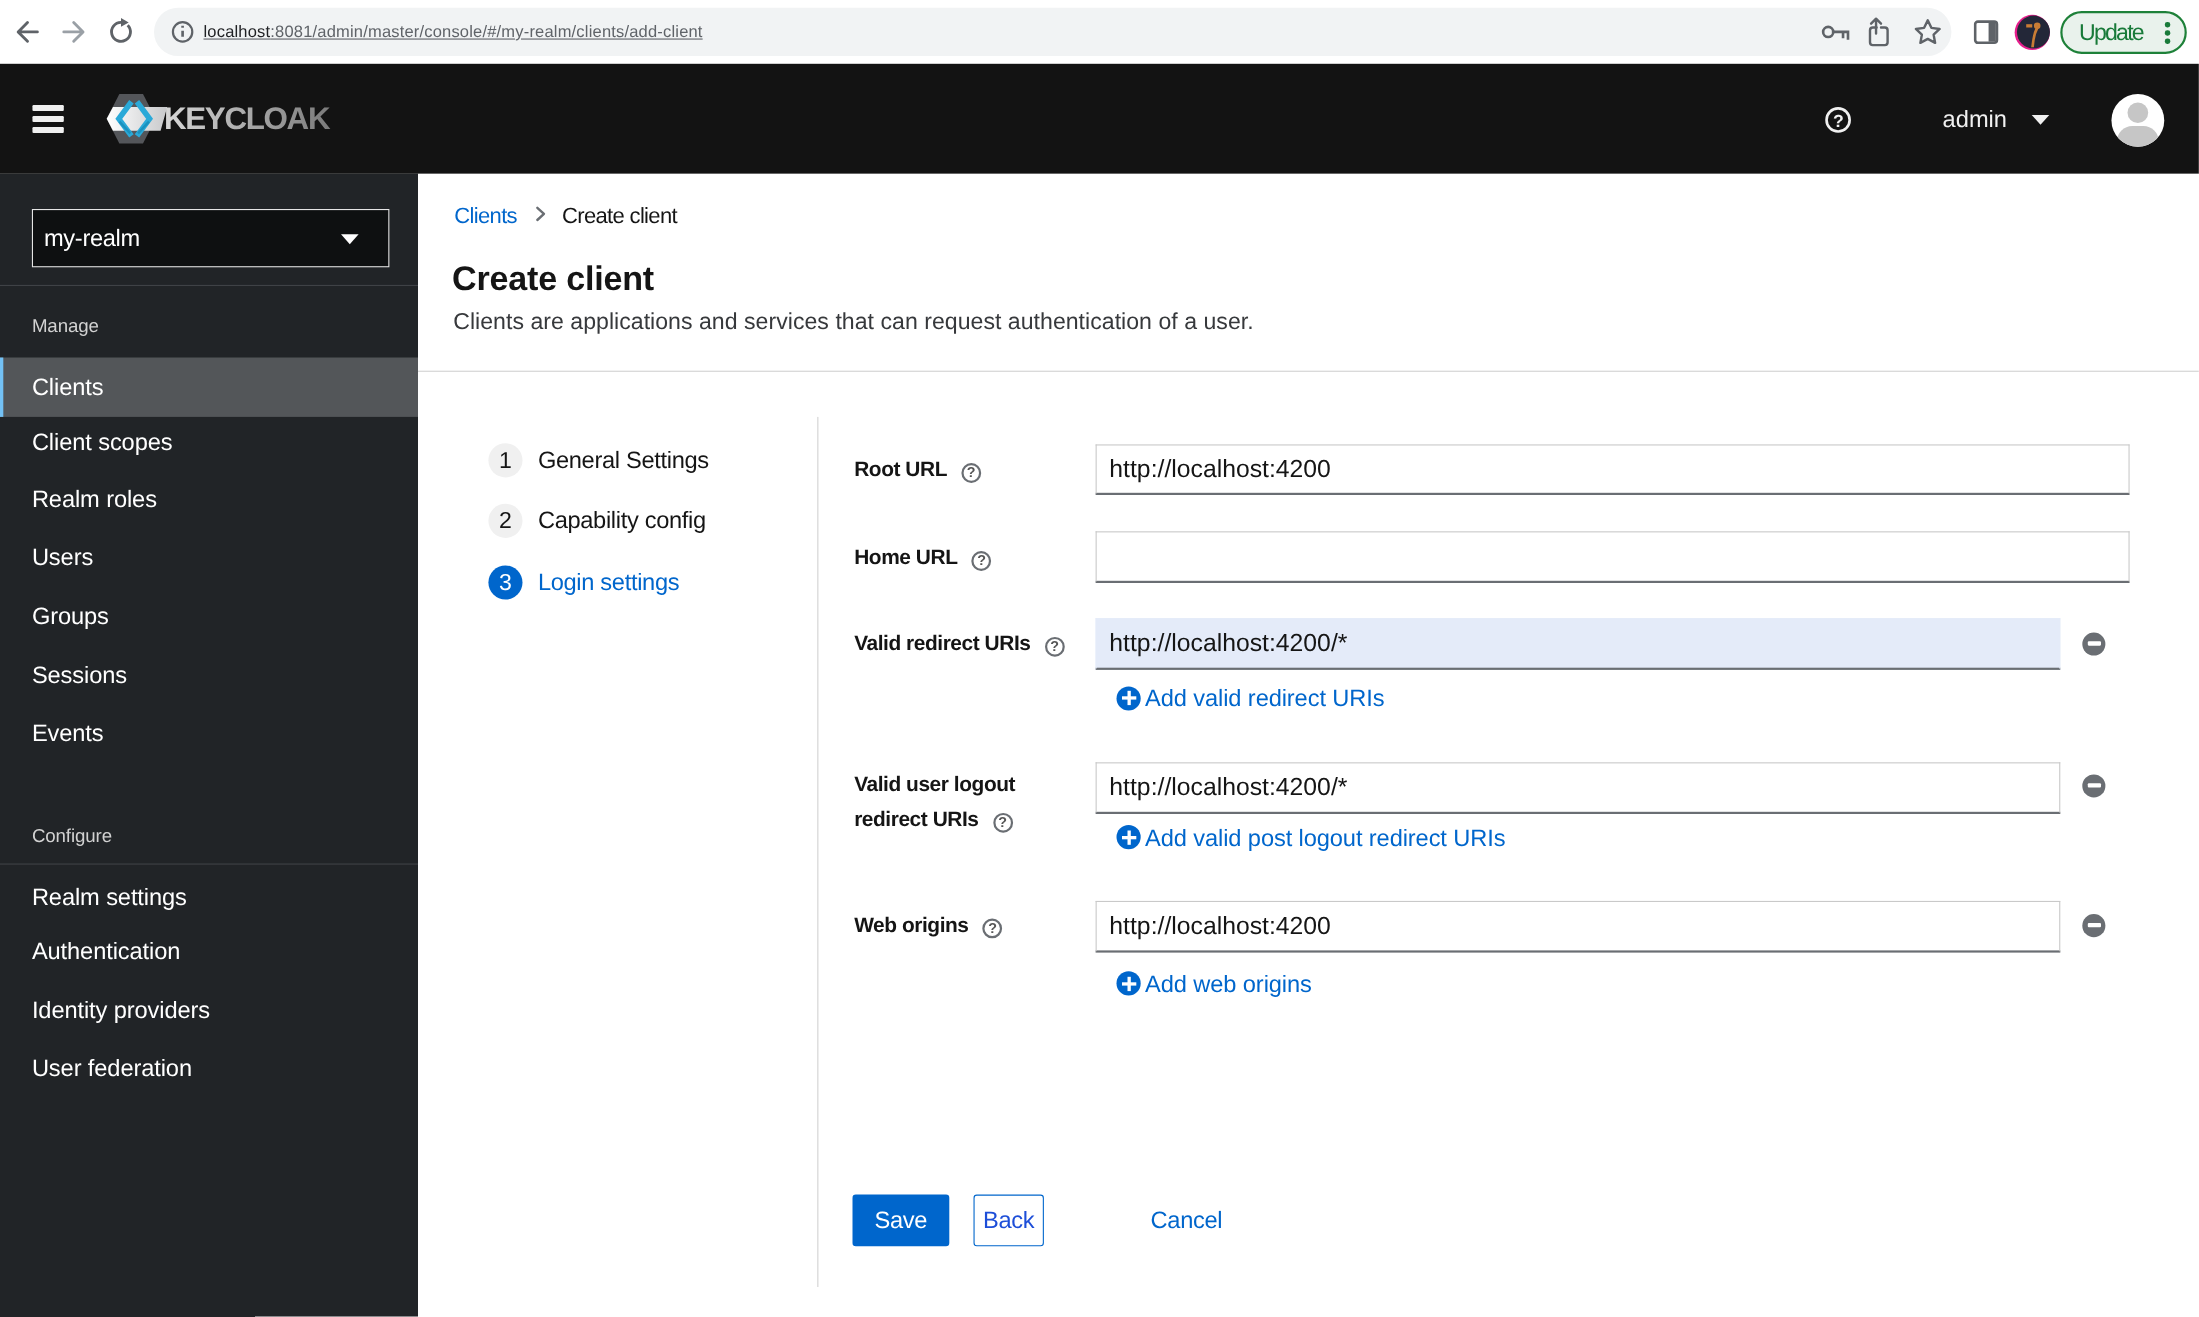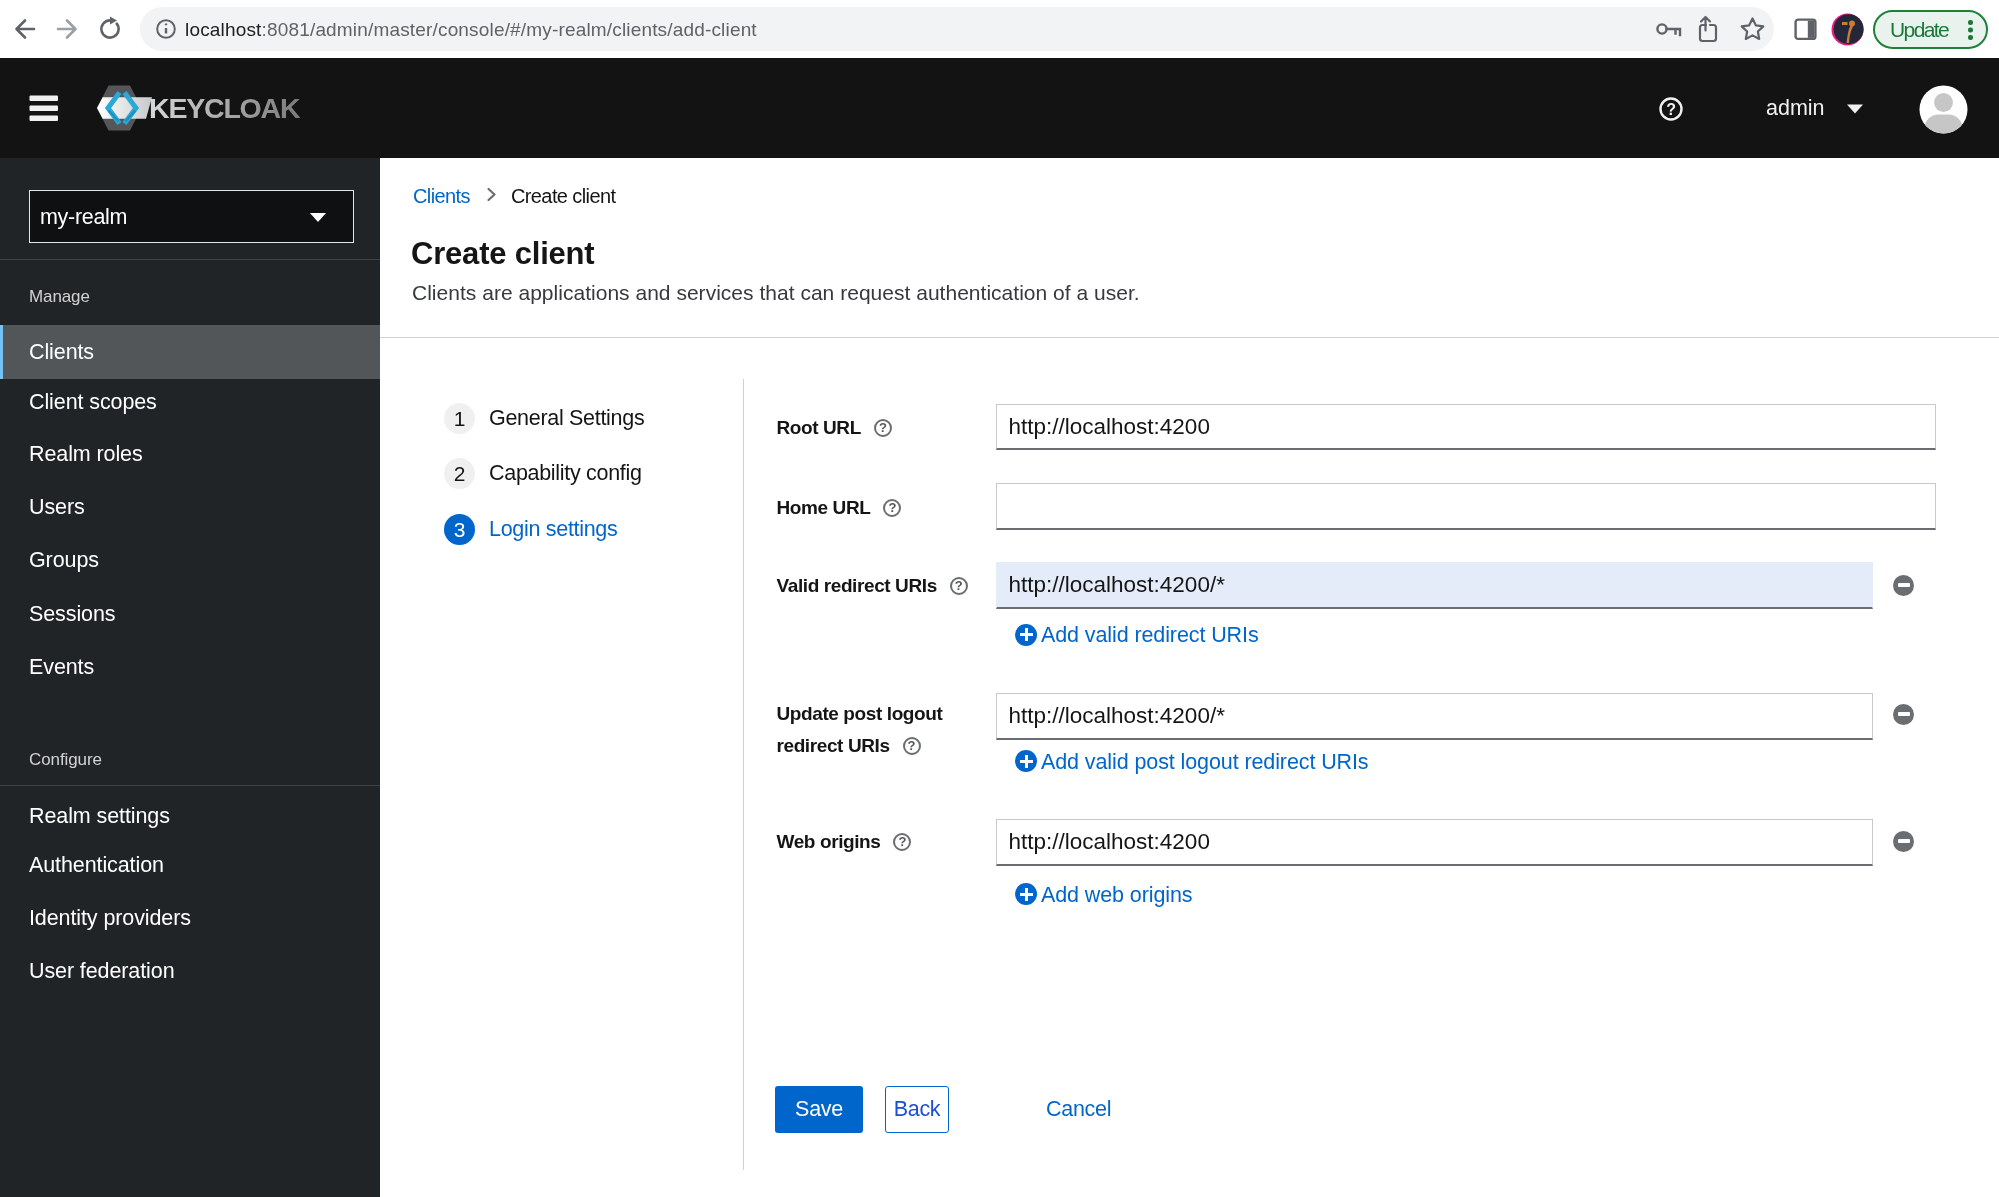--- a/index.html
+++ b/index.html
@@ -3,21 +3,21 @@
 <meta charset="utf-8">
 <style>
   * { margin:0; padding:0; box-sizing:border-box; }
   html,body { width:1999px; height:1197px; overflow:hidden; }
   body { font-family:"Liberation Sans", sans-serif; }
   .page { position:relative; width:1999px; height:1197px; background:#fff; }
   .abs { position:absolute; }
   
   .browser { position:absolute; left:0; top:0; width:1999px; height:58px; background:#ffffff; }
   .urlpill { position:absolute; left:140px; top:7px; width:1634px; height:44px; background:#f1f3f4; border-radius:22px; }
-  .urltext { position:absolute; left:185px; top:19px; font-size:19px; line-height:21px; color:#5f6368; letter-spacing:0.17px; white-space:nowrap; }
+  .urltext { position:absolute; left:185px; top:19px; font-size:15px; line-height:21px; color:#5f6368; letter-spacing:0.17px; white-space:nowrap;text-decoration:underline; }
   .urltext b { color:#202124; font-weight:400; }
   
   .kcheader { position:absolute; left:0; top:58px; width:1999px; height:100px; background:#131313; }
   .admintxt { position:absolute; left:1766px; top:39px; font-size:21.5px; line-height:22px; color:#f0f0f0; }
   
   .sidebar { position:absolute; left:0; top:158px; width:380px; height:1039px; background:#212427; }
   .realmbox { position:absolute; left:29px; top:32px; width:325px; height:53px; background:#0e1011; border:1px solid #e5e5e5; }
   .realmbox .txt { position:absolute; left:10px; top:15px; font-size:21.5px; line-height:22px; color:#fff; letter-spacing:-0.3px; }
   .realmcaret { position:absolute; left:280px; top:22px; width:0; height:0; border-left:8px solid transparent; border-right:8px solid transparent; border-top:9px solid #fff; }
   .sdiv { position:absolute; left:0; width:380px; height:1px; background:#3f4246; }
@@ -31,21 +31,21 @@
   .crumb .cur { color:#151515; }
   .h1 { position:absolute; left:31px; top:80px; font-size:31px; line-height:32px; font-weight:700; color:#151515; letter-spacing:-0.2px; }
   .sub { position:absolute; left:32px; top:124px; font-size:21px; line-height:22px; color:#37393c; letter-spacing:0.02px; }
   .hdiv { position:absolute; left:0; top:179px; width:1619px; height:1px; background:#d2d2d2; }
   .vrule { position:absolute; left:363px; top:221px; width:1px; height:791px; background:#d2d2d2; }
   .stepc { position:absolute; width:31px; height:31px; border-radius:50%; background:#f0f0f0; color:#151515; font-size:21px; text-align:center; line-height:31px; }
   .stepc.act { background:#0066cc; color:#fff; }
   .steplbl { position:absolute; left:109px; font-size:21.5px; line-height:23px; color:#151515; letter-spacing:-0.3px; }
   .steplbl.act { color:#0066cc; }
   
-  .flabel { position:absolute; left:396.5px; display:flex; align-items:center; font-size:19px; line-height:22px; font-weight:700; color:#151515; letter-spacing:-0.4px; }
+  .flabel { position:absolute; left:396.5px; display:flex; align-items:flex-end; font-size:19px; line-height:22px; font-weight:700; color:#151515; letter-spacing:-0.4px; }
   .flabel .qi { display:inline-block; width:18px; height:18px; border:2px solid #6a6e73; border-radius:50%; color:#555; font-size:13px; font-weight:700; text-align:center; line-height:14px; margin-left:13px; letter-spacing:0; }
   .finput { position:absolute; left:615.5px; width:940px; height:46.5px; background:#fff; border:1px solid #c9c9c9; border-bottom:2px solid #6a6e73; font-size:22.5px; color:#151515; line-height:44px; padding-left:12px; white-space:nowrap; }
   .minusbtn { position:absolute; width:21px; height:21px; border-radius:50%; background:#6a6e73; }
   .minusbtn::after { content:""; position:absolute; left:4.5px; top:8.5px; width:12px; height:4px; background:#fff; border-radius:1px; }
   .addlink { position:absolute; font-size:21.5px; line-height:23px; color:#0066cc; letter-spacing:-0.1px; }
   .pluscirc { position:absolute; width:22px; height:22px; border-radius:50%; background:#0066cc; }
   .pluscirc::before { content:""; position:absolute; left:4.5px; top:9.5px; width:13px; height:3px; background:#fff; }
   .pluscirc::after { content:""; position:absolute; left:9.5px; top:4.5px; width:3px; height:13px; background:#fff; }
   .btn-save { position:absolute; left:395px; top:928px; width:88px; height:47px; background:#0066cc; border-radius:3px; color:#fff; font-size:21.5px; text-align:center; line-height:47px; letter-spacing:-0.3px; }
   .btn-back { position:absolute; left:505px; top:928px; width:64px; height:47px; background:#fff; border:1px solid #0066cc; border-radius:3px; color:#1d4ed8; font-size:21.5px; text-align:center; line-height:45px; letter-spacing:-0.3px; }
@@ -207,21 +207,21 @@
 
     <div class="flabel" style="top:338.5px;">Home URL<span class="qi">?</span></div>
     <div class="finput" style="top:325px;"></div>
 
     <div class="flabel" style="top:416.5px;">Valid redirect URIs<span class="qi">?</span></div>
     <div class="finput" style="top:404px;width:877px;background:#e4ebf9;border-color:#e4ebf9 #e4ebf9 #6a6e73 #e4ebf9;">http://localhost:4200/*</div>
     <div class="minusbtn" style="left:1513px;top:416.5px;"></div>
     <div class="pluscirc" style="left:635px;top:465.5px;"></div>
     <div class="addlink" style="left:661px;top:466px;">Add valid redirect URIs</div>
 
-    <div class="flabel" style="top:544.5px;">Update post logout</div>
+    <div class="flabel" style="top:544.5px;">Valid user logout</div>
     <div class="flabel" style="top:576.5px;">redirect URIs<span class="qi">?</span></div>
     <div class="finput" style="top:535px;width:877px;">http://localhost:4200/*</div>
     <div class="minusbtn" style="left:1513px;top:545.5px;"></div>
     <div class="pluscirc" style="left:635px;top:592px;"></div>
     <div class="addlink" style="left:661px;top:592.5px;">Add valid post logout redirect URIs</div>
 
     <div class="flabel" style="top:672.5px;">Web origins<span class="qi">?</span></div>
     <div class="finput" style="top:661px;width:877px;">http://localhost:4200</div>
     <div class="minusbtn" style="left:1513px;top:672.5px;"></div>
     <div class="pluscirc" style="left:635px;top:725px;"></div>

